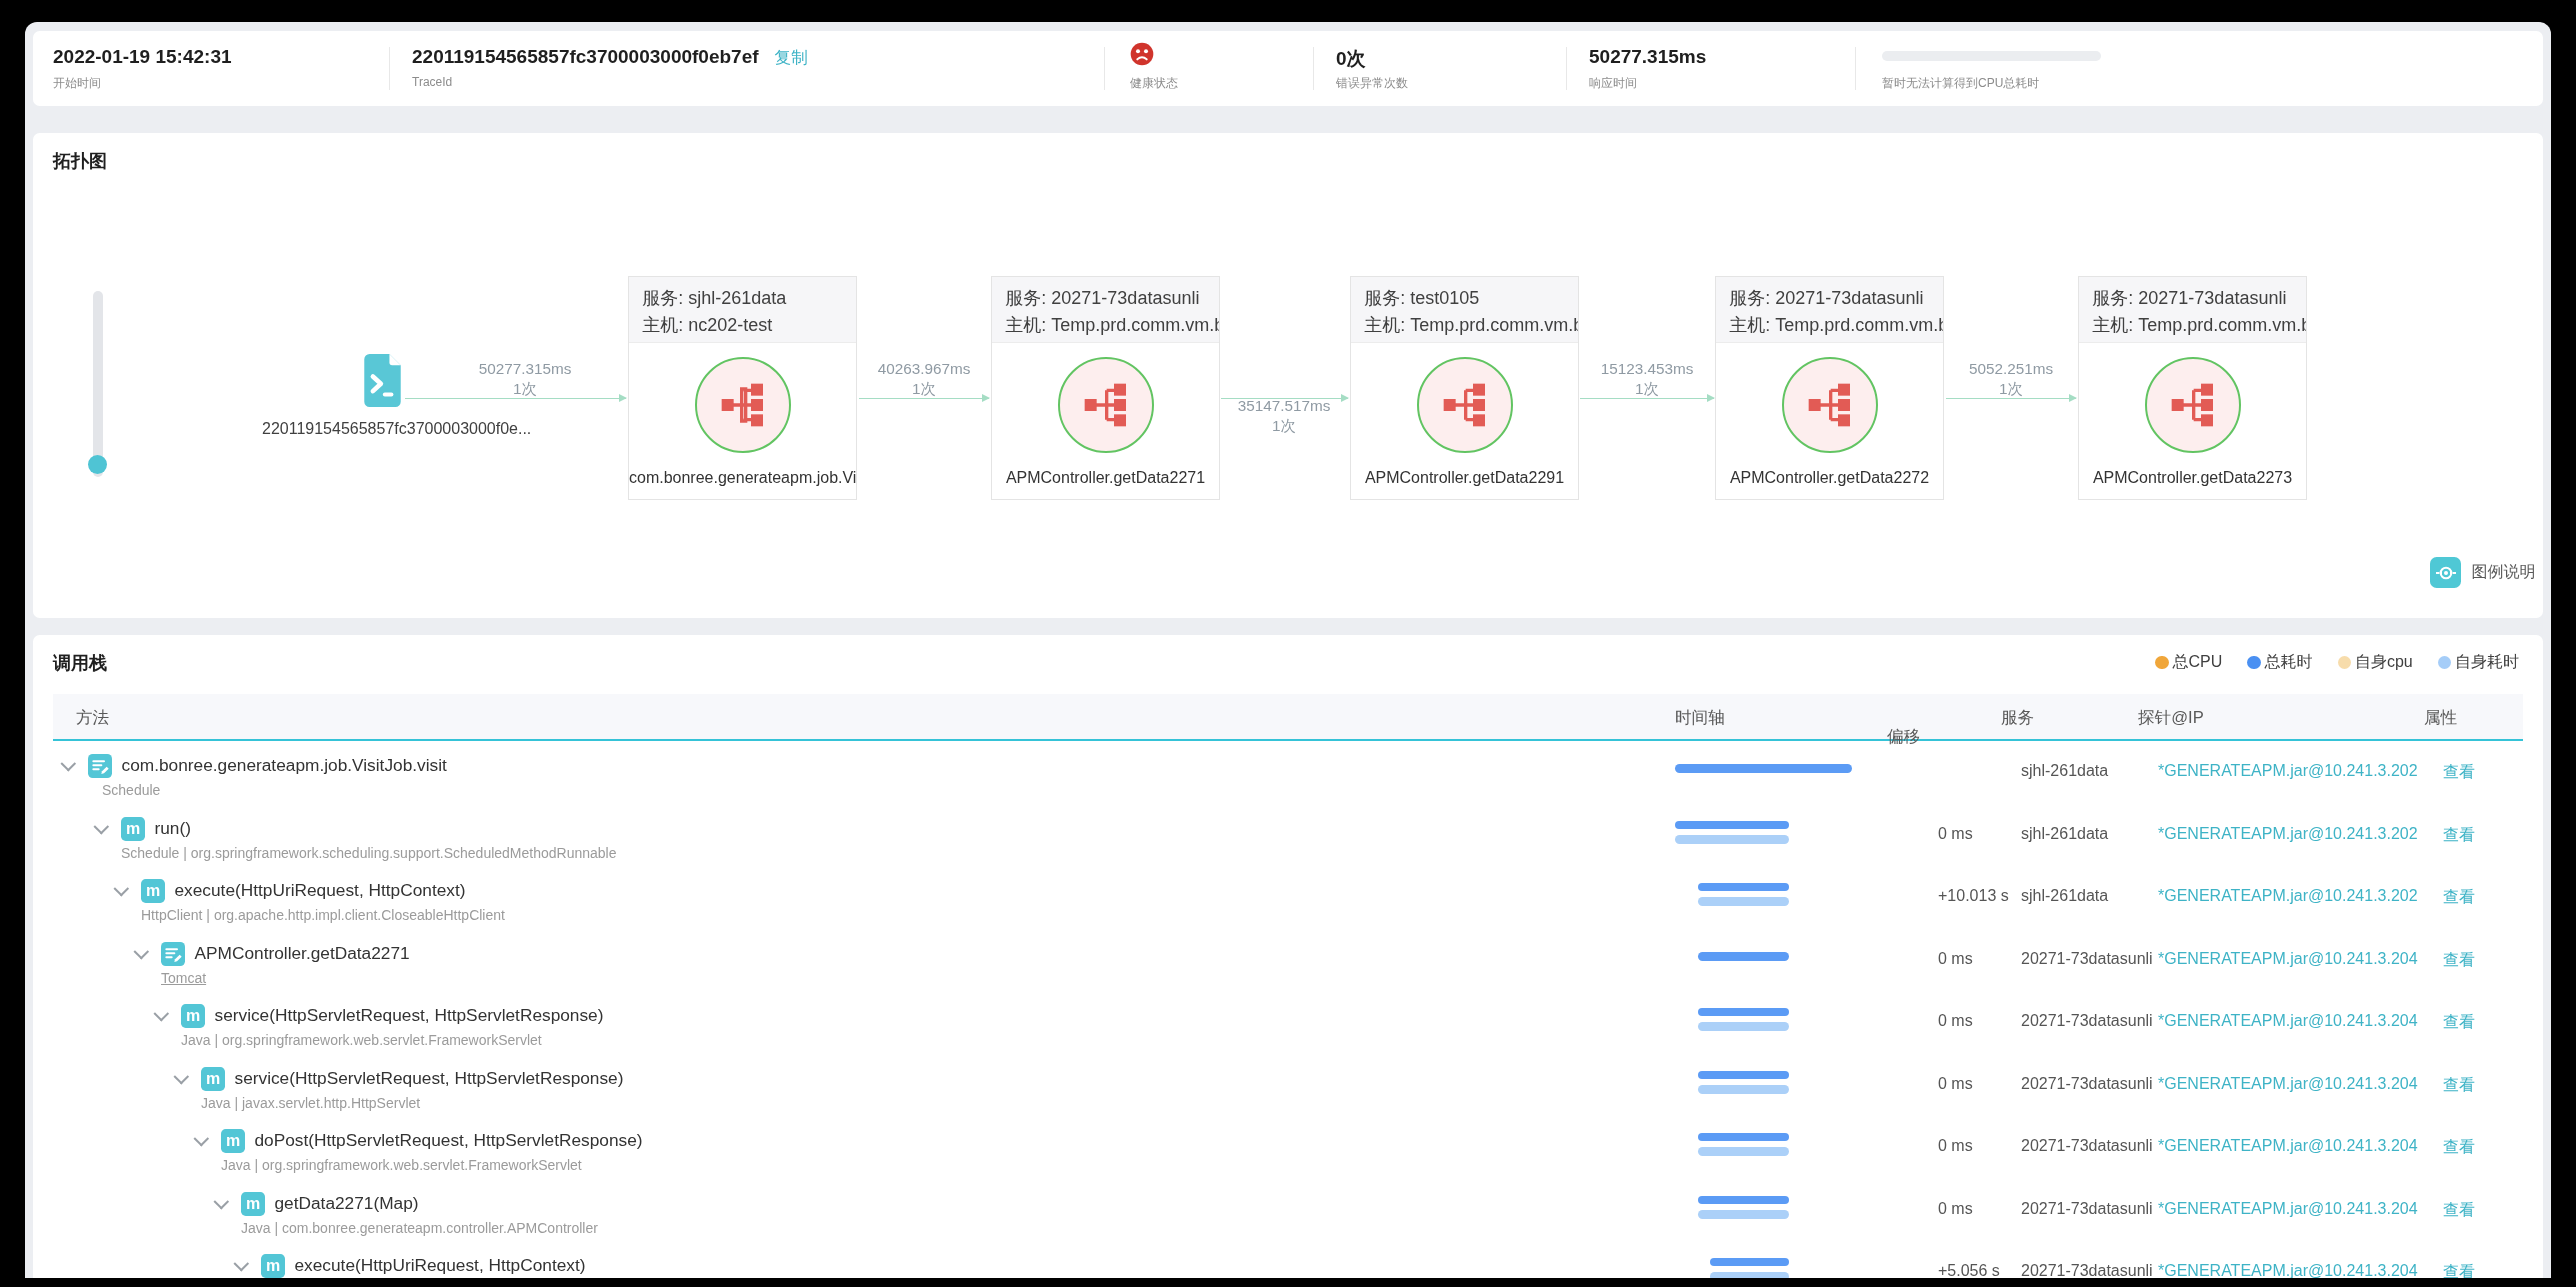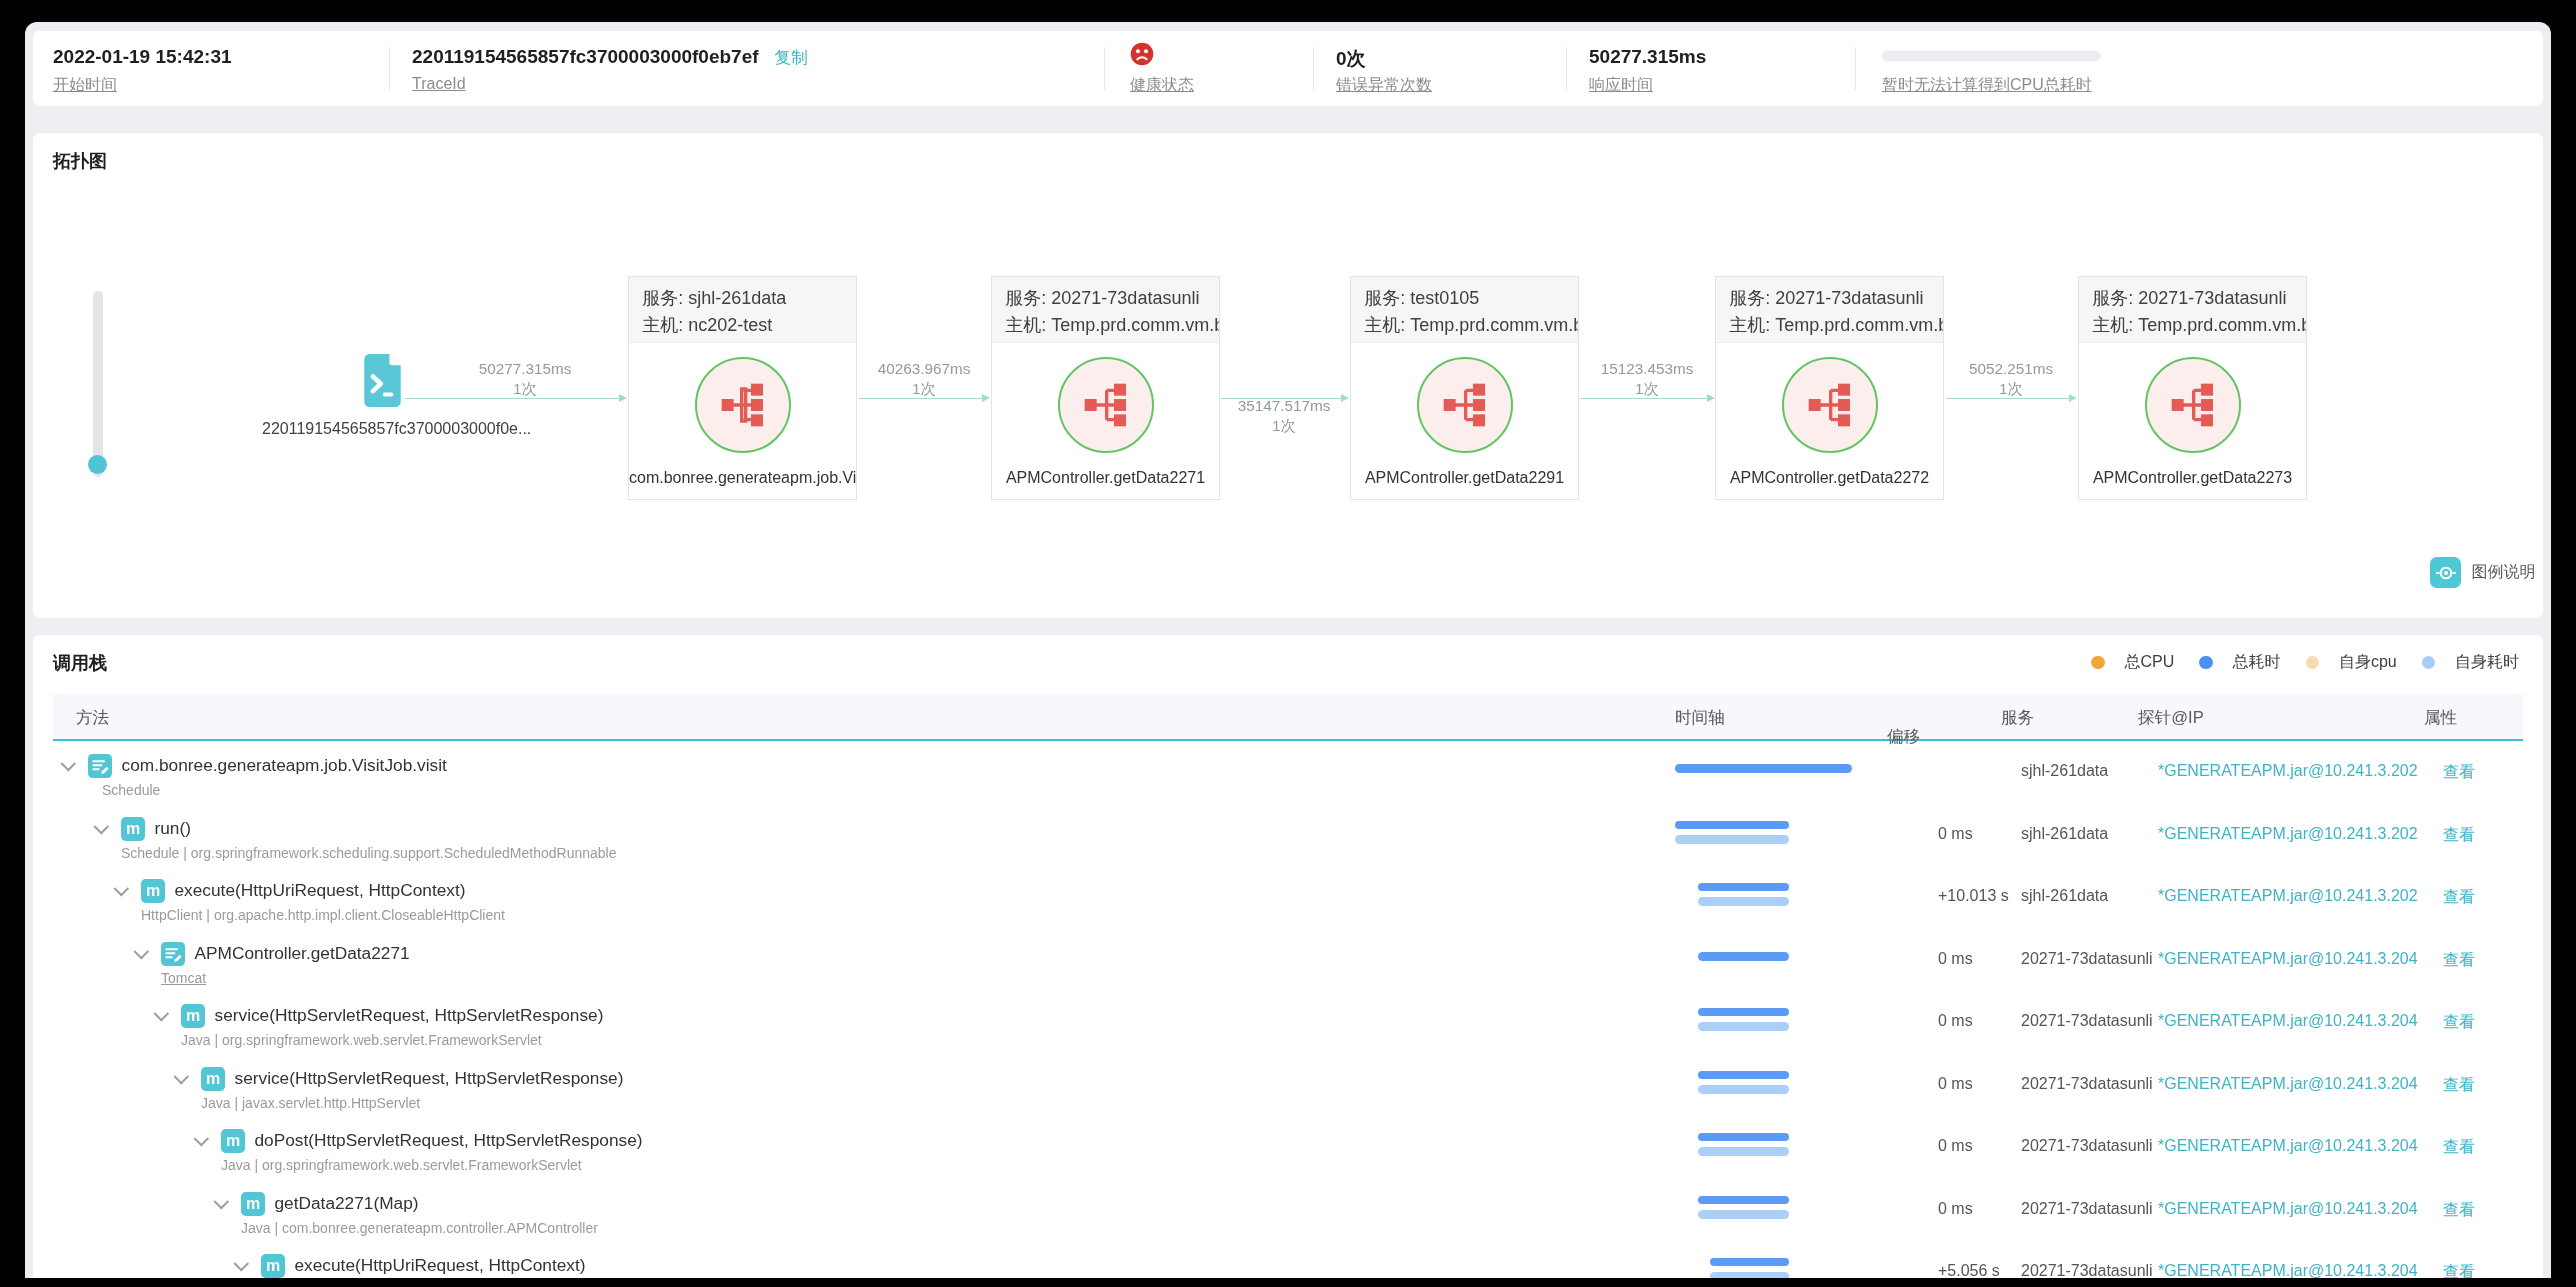--- a/index.html
+++ b/index.html
@@ -4,21 +4,21 @@
 <style>
   * { margin:0; padding:0; box-sizing:border-box; }
   html,body { width:2576px; height:1287px; background:#000; font-family:"Liberation Sans", sans-serif; overflow:hidden; }
   .page { position:absolute; left:25px; top:22px; right:25px; bottom:9.3px; background:#eceef2; border-radius:12px 12px 0 0; overflow:hidden; }
   .card { position:absolute; background:#fff; border-radius:6.6px; }
 
   
   #card-summary { left:8px; top:9.3px; width:2510px; height:75px; }
   .stat { position:absolute; top:0; height:100%; }
   .stat .val { position:absolute; top:14.6px; font-size:19px; font-weight:bold; color:#1f1f1f; white-space:nowrap; }
-  .stat .lbl { position:absolute; top:44px; font-size:16px; color:#8c8c8c; white-space:nowrap;text-decoration:underline; }
+  .stat .lbl { position:absolute; top:44px; font-size:12px; color:#8c8c8c; white-space:nowrap; }
   .vdiv { position:absolute; top:16px; width:0.7px; height:43px; background:#e8e8e8; }
   .copy-link { color:#3eb3c6; font-weight:normal; font-size:16.6px; margin-left:16px; cursor:pointer; }
   .red { color:#e0392f; }
   .sad-face { position:absolute; top:10.6px; width:24px; height:24px; }
   .cpu-bar { position:absolute; top:20px; width:219px; height:10px; border-radius:5.3px; background:#ebedf0; }
 
   
   #card-topo { left:8px; top:111px; width:2510px; height:485px; }
   .card-title { position:absolute; left:20px; top:16px; font-size:18px; font-weight:bold; color:#1f1f1f; }
   .vslider { position:absolute; left:60px; top:158px; width:10px; height:186px; background:#e3e5e9; border-radius:5.3px; }
@@ -33,21 +33,21 @@
   .edge { position:absolute; height:1.3px; background:#a5ddc4; }
   .edge::after { content:""; position:absolute; right:-1.3px; top:-4px; border-left:8px solid #a5ddc4; border-top:4.7px solid transparent; border-bottom:4.7px solid transparent; }
   .edge-lab { position:absolute; width:146px; text-align:center; font-size:15.3px; color:#8f9aa3; line-height:20px; }
   .legend-btn { position:absolute; left:2397px; top:424px; display:flex; align-items:center; cursor:pointer; }
   .legend-btn .lb-icon { width:31px; height:31px; border-radius:6.6px; background:#4fc8d5; display:flex; align-items:center; justify-content:center; }
   .legend-btn .lb-text { margin-left:10.6px; font-size:16px; color:#595959; }
 
   
   #card-stack { left:8px; top:613px; width:2510px; height:672px; }
   .cs-legend { position:absolute; right:24px; top:17.3px; display:flex; align-items:center; gap:25px; }
-  .cs-legend .li { display:flex; align-items:center; gap:20px; font-size:16px; color:#404040; }
+  .cs-legend .li { display:flex; align-items:center; gap:4px; font-size:16px; color:#404040; }
   .cs-legend .dot { width:13.3px; height:13.3px; border-radius:50%; }
   .thead { position:absolute; left:20px; right:20px; top:59px; height:47px; background:#f7f8fb; border-bottom:2px solid #35c3d7; }
   .th { position:absolute; top:13.3px; font-size:16.6px; color:#595959; white-space:nowrap; }
   .cs-row { position:absolute; left:20px; right:20px; height:63px; background:#fff; }
   .m-line { position:absolute; top:5.3px; height:26.6px; display:flex; align-items:center; }
   .chev { width:10.6px; height:10.6px; border-right:2px solid #9aa0a6; border-bottom:2px solid #9aa0a6; transform:rotate(45deg) translate(-1.3px,-1.3px); margin-right:14.6px; flex:none; cursor:pointer; }
   .mico { width:24px; height:24px; border-radius:4.7px; flex:none; margin-right:9.3px; }
   .mico.m { background:#53c6d6; color:#fff; font-size:16px; font-weight:bold; display:flex; align-items:center; justify-content:center; }
   .mname { font-size:17.3px; color:#333; white-space:nowrap; }
   .m-sub { position:absolute; top:35px; font-size:14px; color:#9b9b9b; white-space:nowrap; }

